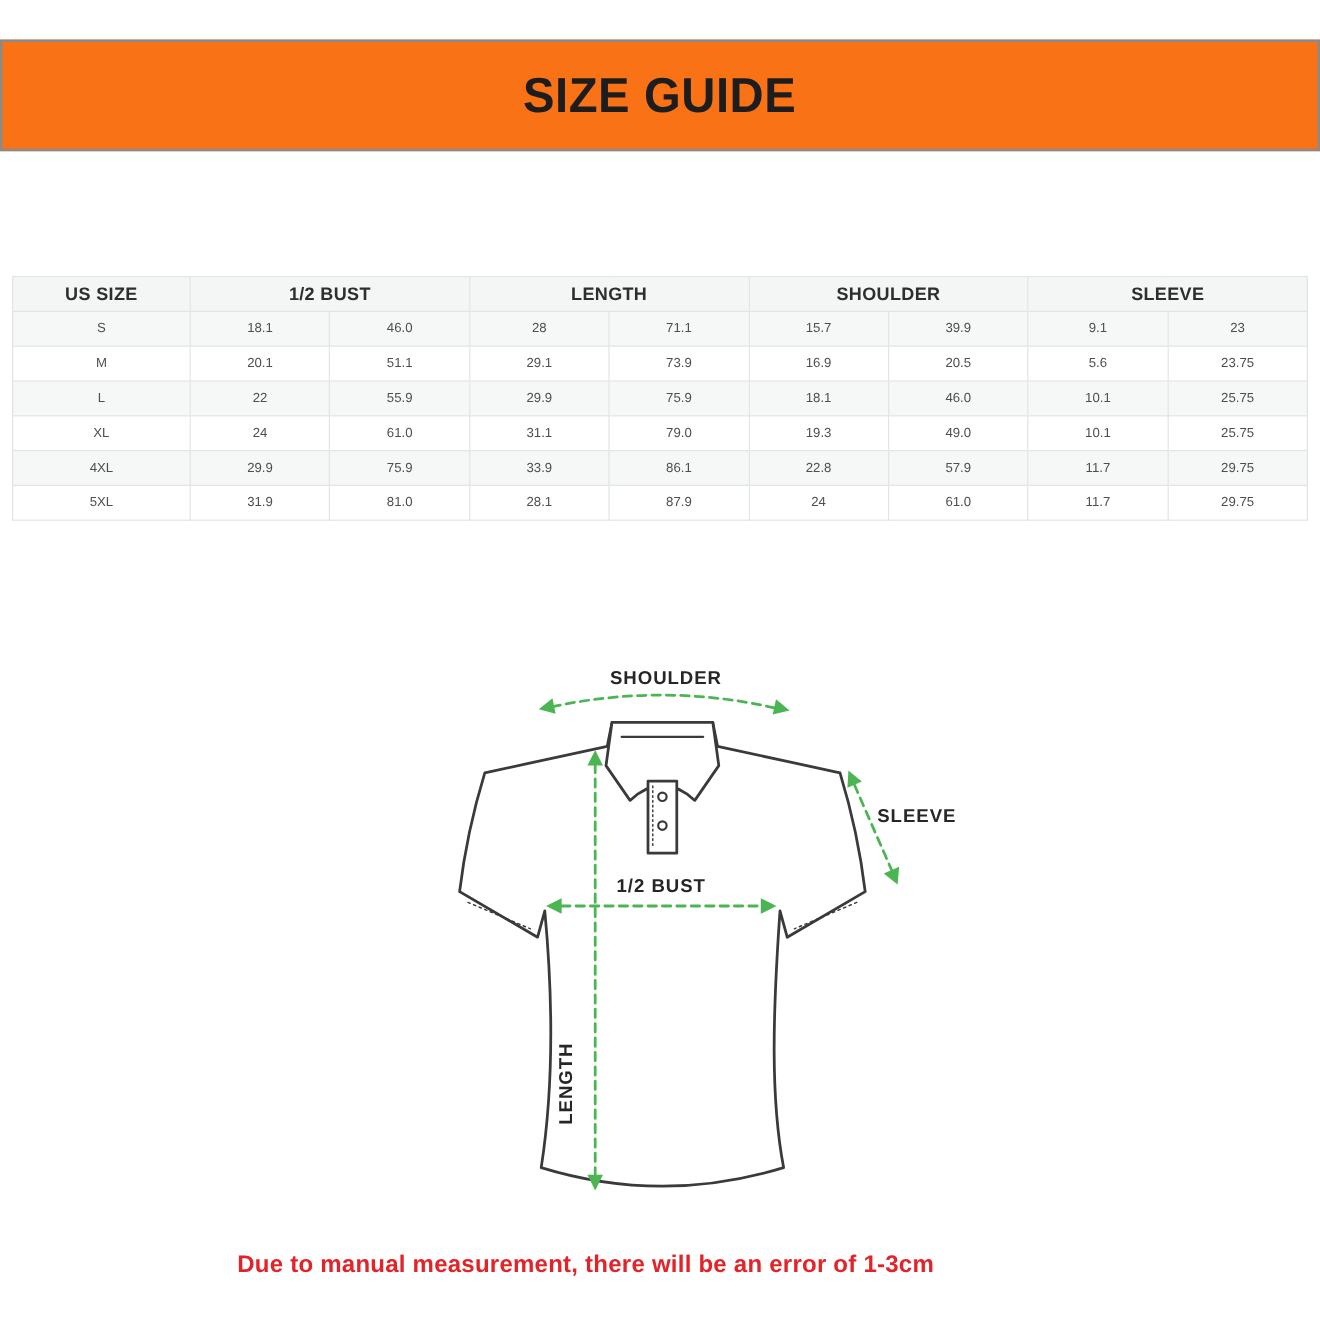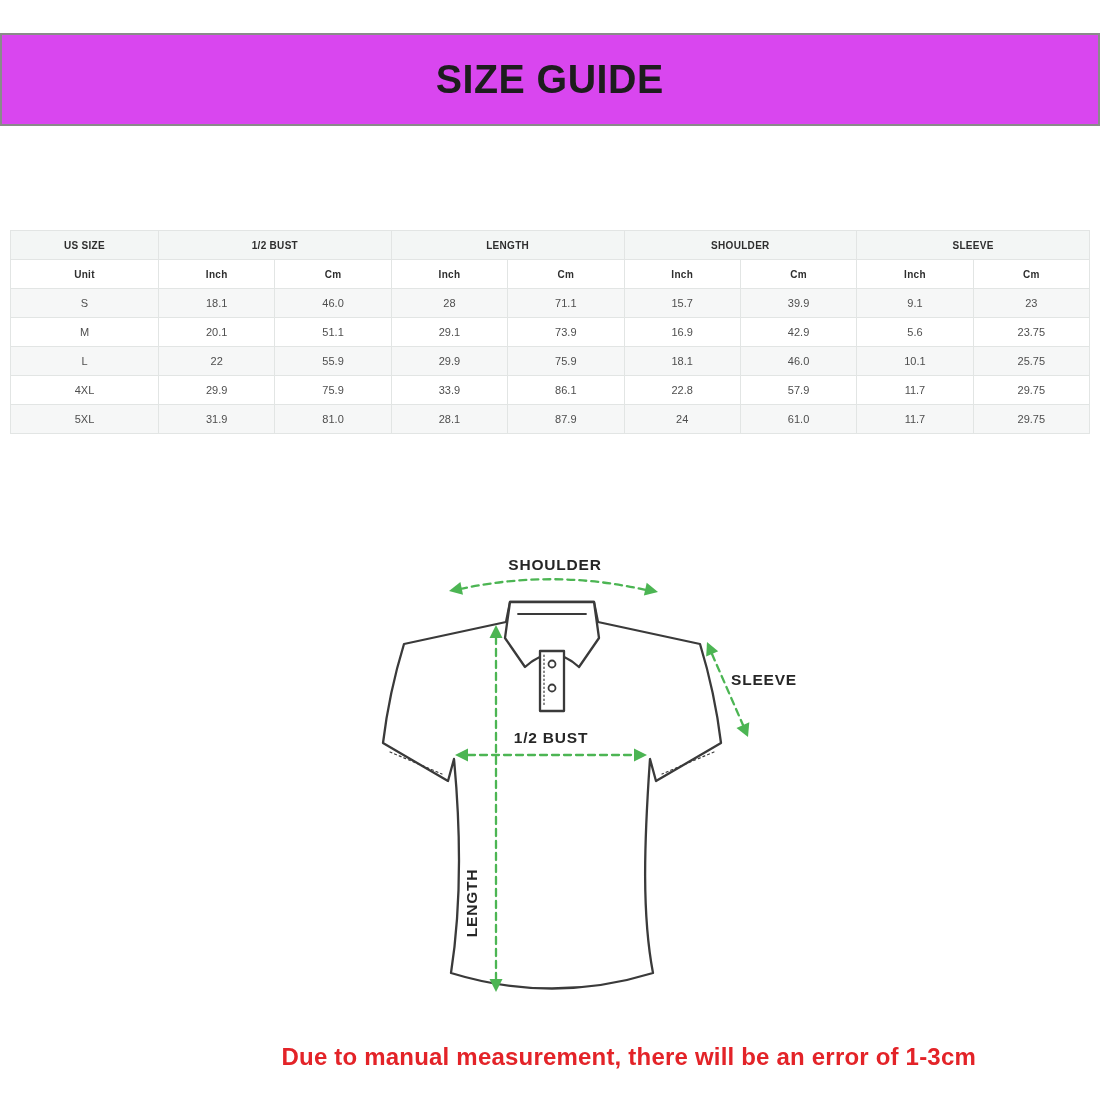--- a/index.html
+++ b/index.html
@@ -4,49 +4,49 @@
 <style>
   html,body{margin:0;padding:0;}
   body{
     width:1100px;height:1100px;background:#ffffff;
     font-family:"Liberation Sans",sans-serif;
     position:relative;overflow:hidden;
   }
   
   .banner{
     position:absolute;left:0;top:33px;width:1100px;height:93px;
-    background:#d946ef;border:2px solid #8a8a8a;box-sizing:border-box;
+    background:#f97316;border:2px solid #8a8a8a;box-sizing:border-box;
     display:flex;align-items:center;justify-content:center;
   }
   .banner-title{
     margin:0;font-size:41px;font-weight:800;color:#1d1d1d;
     letter-spacing:0.5px;transform:scaleX(.96);
     font-family:"Liberation Sans",sans-serif;
   }
   
   .size-table{
     position:absolute;left:10px;top:230px;width:1080px;
     border-collapse:collapse;table-layout:fixed;
   }
   .size-table th,.size-table td{
     border:1px solid #e2e5e4;height:28px;padding:0;
     text-align:center;vertical-align:middle;
   }
-  .size-table th{font-size:10px;font-weight:700;color:#2e2e2e;letter-spacing:.3px;}
+  .size-table th{font-size:15px;font-weight:700;color:#2e2e2e;letter-spacing:.3px;}
   .size-table td{font-size:11px;color:#4e4e4e;}
   .size-table thead tr.group-row th{background:#f3f6f5;}
   .size-table thead tr.unit-row th{background:#ffffff;}
   .size-table tbody tr:nth-child(odd){background:#f6f7f7;}
   .size-table tbody tr:nth-child(even){background:#ffffff;}
   
   .diagram{position:absolute;left:370px;top:545px;width:440px;height:480px;}
   
   .note{
-    position:absolute;left:0;top:1043px;width:976px;text-align:right;
-    font-size:24px;font-weight:700;color:#e32328;letter-spacing:.2px;
+    position:absolute;left:0;top:1043px;width:976px;text-align:center;
+    font-size:20px;font-weight:700;color:#e32328;letter-spacing:.2px;
   }
 </style>
 </head>
 <body>
 
 <div class="banner">
   <h1 class="banner-title">SIZE GUIDE</h1>
 </div>
 
 <table class="size-table">
@@ -62,63 +62,63 @@
       <col>
   </colgroup>
   <thead>
     <tr class="group-row">
       <th>US SIZE</th>
       <th colspan="2">1/2 BUST</th>
       <th colspan="2">LENGTH</th>
       <th colspan="2">SHOULDER</th>
       <th colspan="2">SLEEVE</th>
     </tr>
-    <tr class="unit-row">
-      <th>Unit</th>
-      <th>Inch</th>
-      <th>Cm</th>
-      <th>Inch</th>
-      <th>Cm</th>
-      <th>Inch</th>
-      <th>Cm</th>
-      <th>Inch</th>
-      <th>Cm</th>
-    </tr>
   </thead>
   <tbody>
     <tr>
       <td>S</td>
       <td>18.1</td>
       <td>46.0</td>
       <td>28</td>
       <td>71.1</td>
       <td>15.7</td>
       <td>39.9</td>
       <td>9.1</td>
       <td>23</td>
     </tr>
     <tr>
       <td>M</td>
       <td>20.1</td>
       <td>51.1</td>
       <td>29.1</td>
       <td>73.9</td>
       <td>16.9</td>
-      <td>42.9</td>
+      <td>20.5</td>
       <td>5.6</td>
       <td>23.75</td>
     </tr>
     <tr>
       <td>L</td>
       <td>22</td>
       <td>55.9</td>
       <td>29.9</td>
       <td>75.9</td>
       <td>18.1</td>
       <td>46.0</td>
+      <td>10.1</td>
+      <td>25.75</td>
+    </tr>
+    <tr>
+      <td>XL</td>
+      <td>24</td>
+      <td>61.0</td>
+      <td>31.1</td>
+      <td>79.0</td>
+      <td>19.3</td>
+      <td>49.0</td>
       <td>10.1</td>
       <td>25.75</td>
     </tr>
     <tr>
       <td>4XL</td>
       <td>29.9</td>
       <td>75.9</td>
       <td>33.9</td>
       <td>86.1</td>
       <td>22.8</td>

